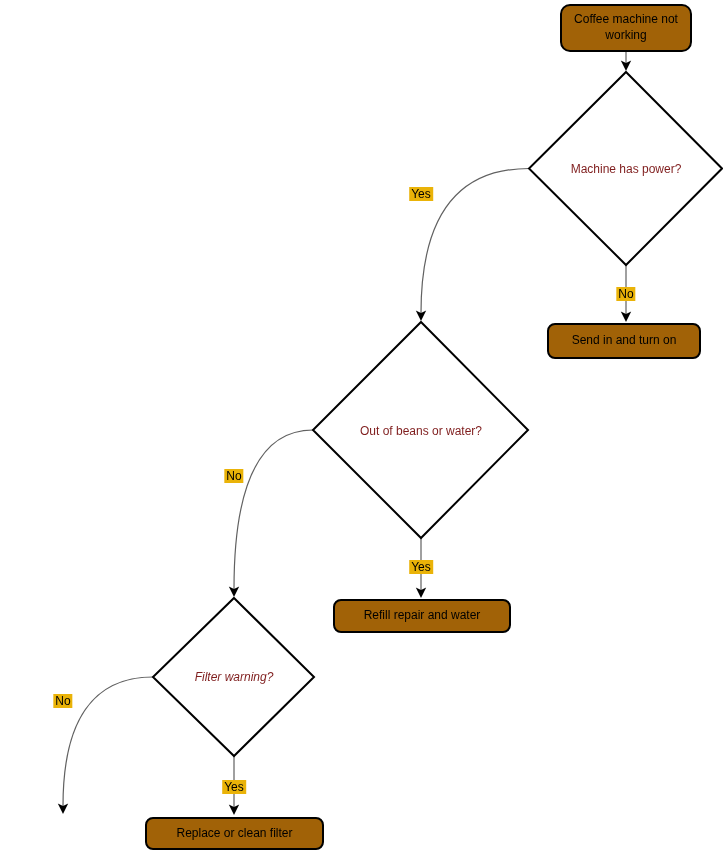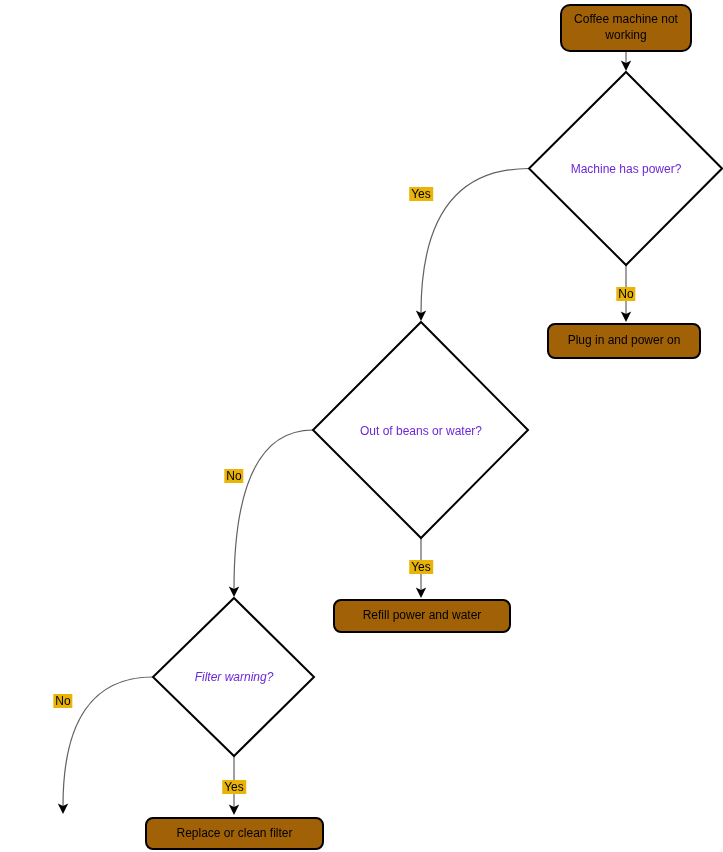--- a/index.html
+++ b/index.html
@@ -48,21 +48,21 @@
     line-height: 1.3;
     color: #000000;
     padding: 2px 8px;
   }
   .rounded { border-radius: 8px; }
   .start-box { border-radius: 10px; border-width: 2.5px; }
   .dlabel {
     position: absolute;
     transform: translate(-50%, -50%);
     font-size: 12px;
-    color: #6d28d9;
+    color: #7f1d1d;
     text-align: center;
     white-space: nowrap;
   }
   .elabel {
     position: absolute;
     transform: translate(-50%, -50%);
     font-size: 12px;
     color: #000000;
     background: #eab308;
     padding: 0 2px;
@@ -118,25 +118,25 @@
     <path class="decision-shape" d="M626 72 L722 168.5 L626 265 L529 168.5 Z"></path>
     <path class="decision-shape" d="M421 322 L528 430 L421 538 L313 430 Z"></path>
     <path class="decision-shape" d="M234 598 L314 677 L234 756 L153 677 Z"></path>
   </svg>
 
   <div class="node start-box" id="node-start">
     <span>Coffee machine not working</span>
   </div>
 
   <div class="node rounded" id="node-plug-in">
-    <span>Plug in and power on</span>
+    <span>Send in and turn on</span>
   </div>
 
   <div class="node rounded" id="node-refill">
-    <span>Refill power and water</span>
+    <span>Refill repair and water</span>
   </div>
 
 
   <div class="node rounded" id="node-replace-filter">
     <span>Replace or clean filter</span>
   </div>
 
   <div class="dlabel" id="dlabel-power">Machine has power?</div>
   <div class="dlabel" id="dlabel-beans">Out of beans or water?</div>
   <div class="dlabel" id="dlabel-filter">Filter warning?</div>

